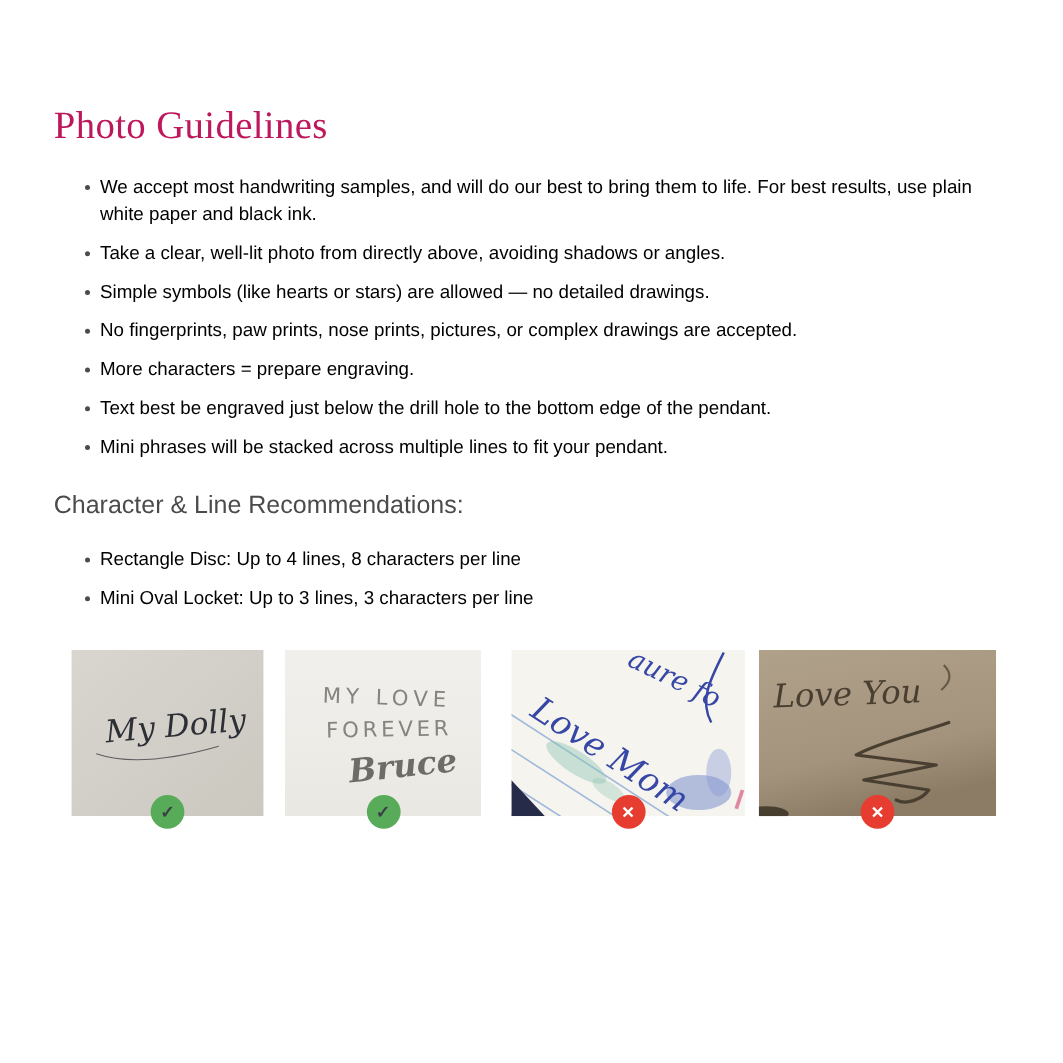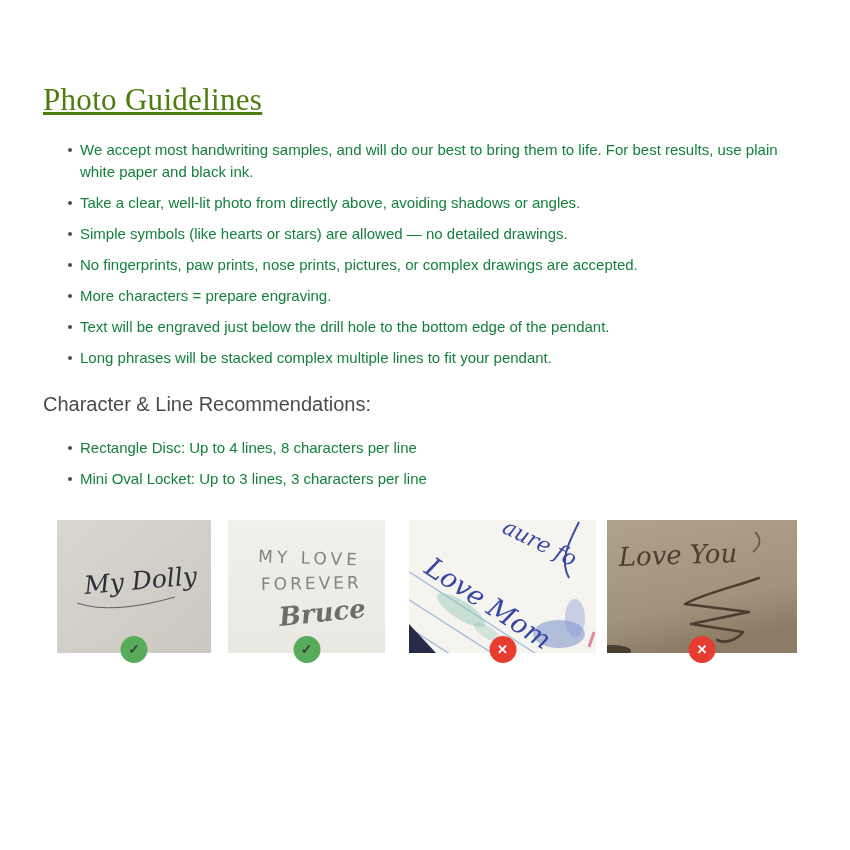--- a/index.html
+++ b/index.html
@@ -13,43 +13,42 @@
     box-sizing:border-box;
     width:850px;height:850px;
     padding:84px 40px 0 43px;
   }
   h1.title{
     margin:0;
     font-family:"Liberation Serif",serif;
     font-weight:400;
     font-size:31px;
     letter-spacing:.3px;
-    color:#4d7c0f;
+    color:#be185d;
     line-height:1.05;
-    text-decoration:underline;
   }
   p.intro{
     margin:15px 0 0 0;
     font-size:15px;
     line-height:22px;
     color:#4b4b4b;
     max-width:767px;
   }
   ul.bullets{
     list-style:none;
     margin:22px 0 0 0;
     padding:0 0 0 25px;
   }
   ul.bullets li{
     position:relative;
     padding-left:12px;
     margin:0 0 9px 0;
     font-size:15px;
     line-height:22px;
-    color:#15803d;
+    color:#000000;
     max-width:730px;
   }
   ul.bullets li::before{
     content:"";
     position:absolute;
     left:0;top:9px;
     width:4px;height:4px;
     border-radius:50%;
     background:#4b4b4b;
   }
@@ -108,22 +107,22 @@
 
   <h1 class="title">Photo Guidelines</h1>
 
 
   <ul class="bullets">
     <li>We accept most handwriting samples, and will do our best to bring them to life. For best results, use plain white paper and black ink.</li>
     <li>Take a clear, well-lit photo from directly above, avoiding shadows or angles.</li>
     <li>Simple symbols (like hearts or stars) are allowed — no detailed drawings.</li>
     <li>No fingerprints, paw prints, nose prints, pictures, or complex drawings are accepted.</li>
     <li>More characters = prepare engraving.</li>
-    <li>Text will be engraved just below the drill hole to the bottom edge of the pendant.</li>
-    <li>Long phrases will be stacked complex multiple lines to fit your pendant.</li>
+    <li>Text best be engraved just below the drill hole to the bottom edge of the pendant.</li>
+    <li>Mini phrases will be stacked across multiple lines to fit your pendant.</li>
   </ul>
 
   <p class="rec-heading">Character &amp; Line Recommendations:</p>
 
   <ul class="bullets">
     <li>Rectangle Disc: Up to 4 lines, 8 characters per line</li>
     <li>Mini Oval Locket: Up to 3 lines, 3 characters per line</li>
   </ul>
 
   <div class="examples">

